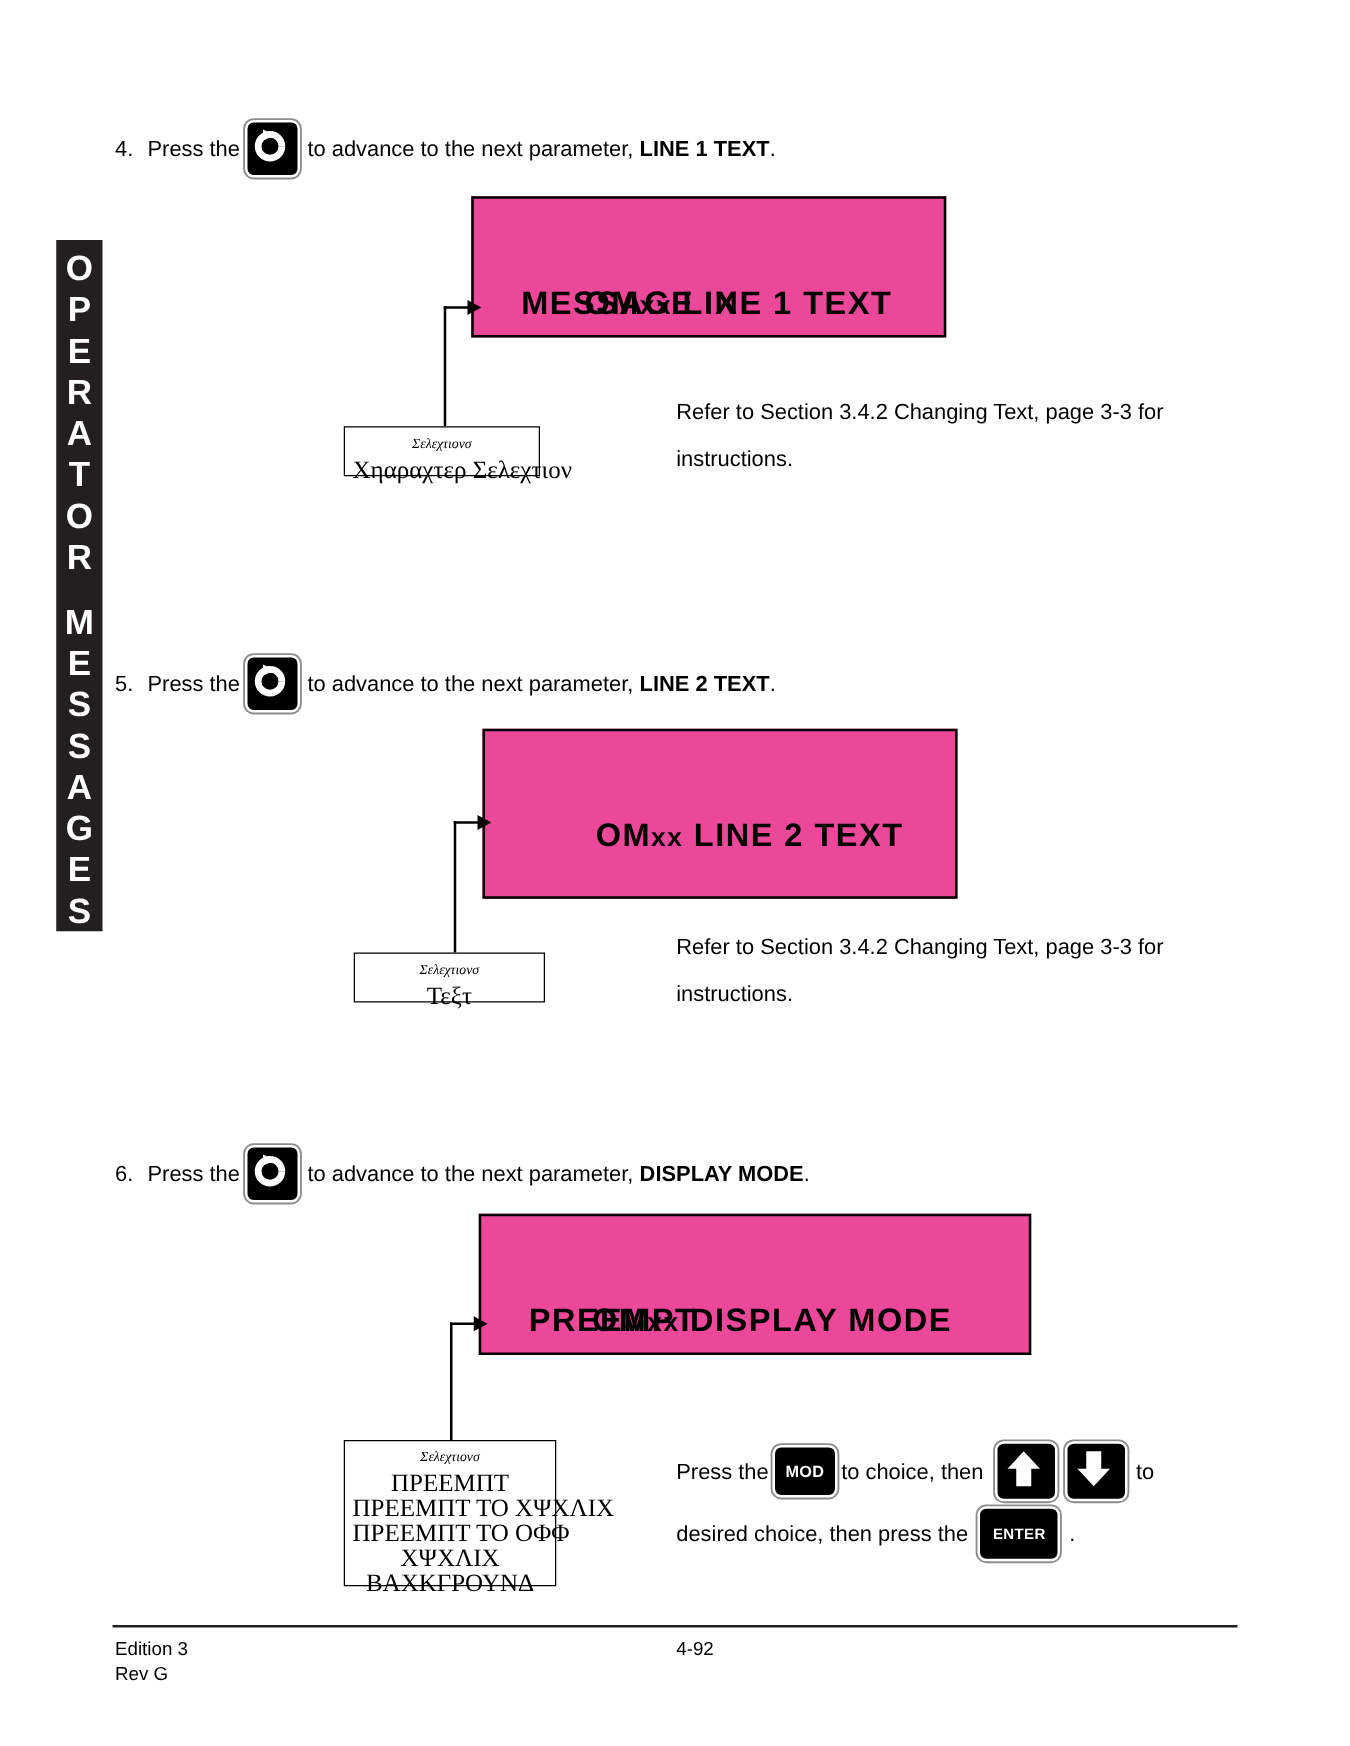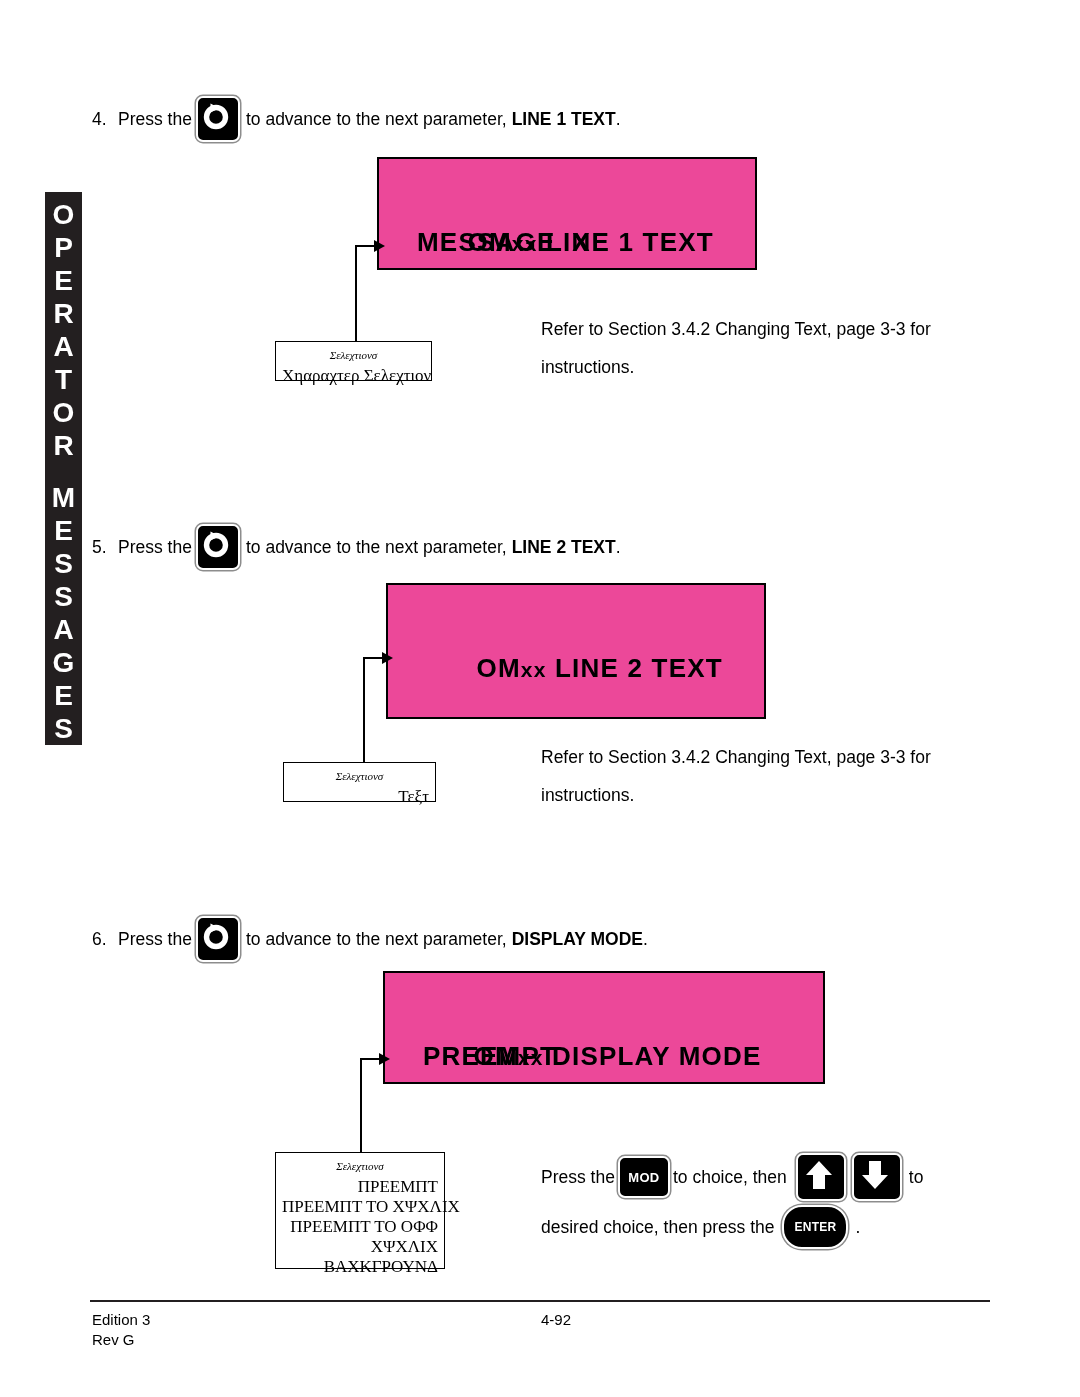--- a/index.html
+++ b/index.html
@@ -113,24 +113,23 @@
     font-family: "Liberation Serif", serif;
     padding: 3px 6px 4px 6px;
   }
   .selbox .hd {
     font-style: italic;
     font-size: 11px;
     line-height: 21px;
     white-space: nowrap;
   }
   .selbox .opt {
-    font-size: 17px;
+    font-size: 20px;
     line-height: 20px;
     white-space: nowrap;
-    text-align: right;
   }
 
   
   .conn { position: absolute; }
   .conn .vline {
     position: absolute;
     width: 2.2px;
     background: #000000;
   }
   .conn .hline {
@@ -332,21 +331,21 @@
       </span>
       <span class="key key-arrow">
         <svg width="42" height="40" viewBox="0 0 42 40">
           <polygon points="21,34 34,20 27,20 27,6 15,6 15,20 8,20" fill="#ffffff"></polygon>
         </svg>
       </span>
       <span style="margin-left:4px;">to</span>
     </div>
     <div class="ln">
       <span>desired choice, then press the</span>
-      <span class="key key-enter" style="margin-left:8px;border-radius:20px;">
+      <span class="key key-enter" style="margin-left:8px;">
         <span class="lbl">ENTER</span>
       </span>
       <span style="margin-left:4px;">.</span>
     </div>
   </div>
 
   <div class="footer-rule" style="top:1300px;"></div>
   <div class="footer" style="left:92px; top:1310px;">
     <div>Edition 3</div>
     <div>Rev G</div>

